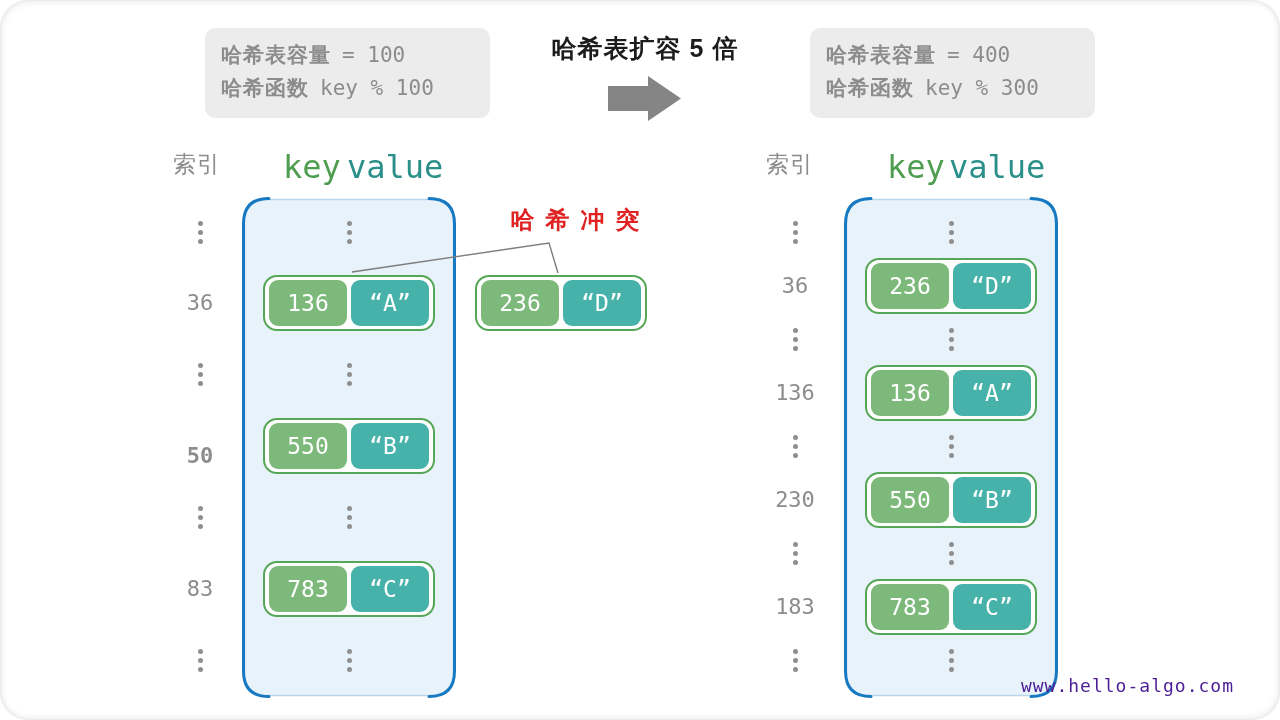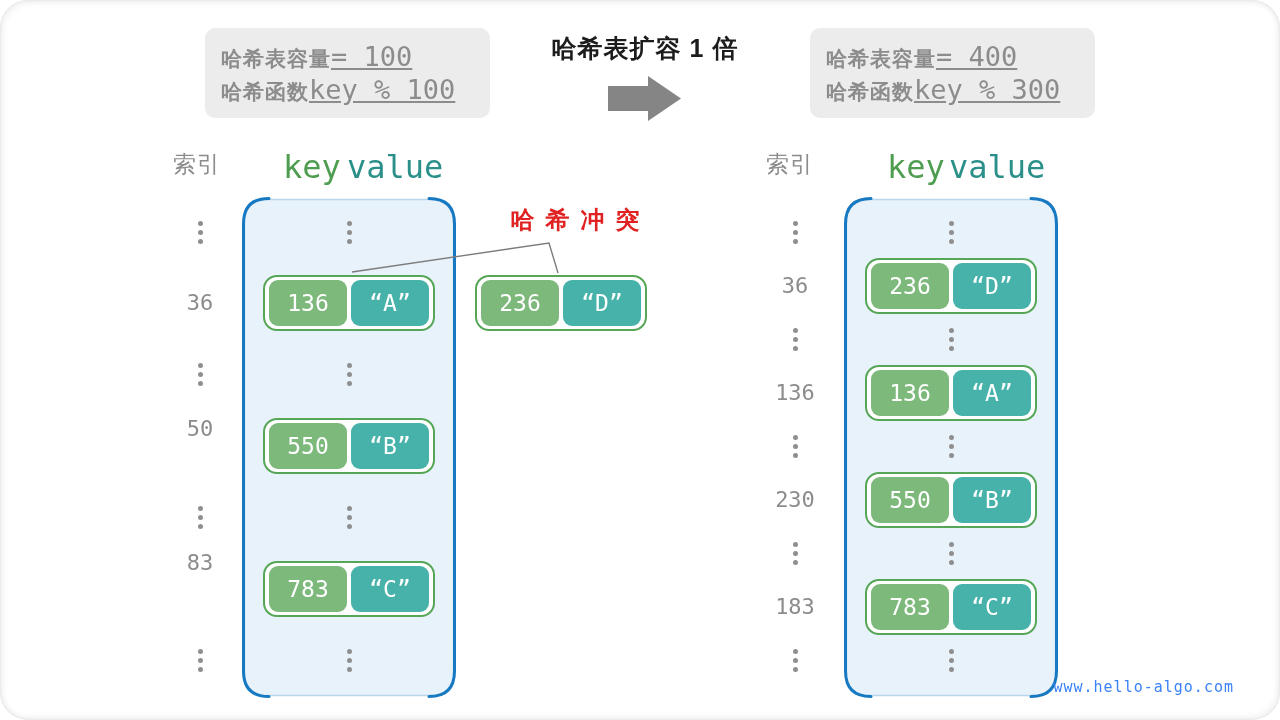--- a/index.html
+++ b/index.html
@@ -11,23 +11,23 @@
   }
   .overlay{position:absolute;left:0;top:0;z-index:1;pointer-events:none;}
   .layer{position:absolute;left:0;top:0;width:100%;height:100%;z-index:2;}
 
   .info-box{
     position:absolute;width:285px;height:90px;border-radius:10px;
     background:var(--info-bg);box-sizing:border-box;padding:13px 0 0 16px;
   }
   .info-box.left{left:205px;top:28px;}
   .info-box.right{left:810px;top:28px;}
-  .info-line{display:flex;align-items:baseline;height:33px;}
+  .info-line{display:flex;align-items:baseline;gap:11px;height:33px;}
   .info-line .cjk{font-weight:bold;font-size:21px;color:var(--gray-text);letter-spacing:1px;}
-  .info-line .mono{font-family:"DejaVu Sans Mono", monospace;font-size:27px;color:var(--gray-text);text-decoration:underline;}
+  .info-line .mono{font-family:"DejaVu Sans Mono", monospace;font-size:21px;color:var(--gray-text);}
 
   .fig-title{
     position:absolute;left:515px;top:32px;width:260px;text-align:center;
     font-size:25px;font-weight:bold;color:#1c1c1c;letter-spacing:1px;z-index:2;
   }
 
   .col-header-cjk{position:absolute;font-size:23px;color:var(--gray-text);z-index:2;letter-spacing:1px;}
   .col-header-mono{position:absolute;font-family:"DejaVu Sans Mono", monospace;font-size:32px;z-index:2;}
   .hdr-key{color:var(--key-text);}
   .hdr-value{color:var(--value-text);}
@@ -51,21 +51,21 @@
 
   .idx{
     position:absolute;width:90px;text-align:center;z-index:2;
     font-family:"DejaVu Sans Mono", monospace;font-size:22px;color:var(--gray-text);
   }
   .dots{position:absolute;display:flex;flex-direction:column;gap:4px;z-index:2;}
   .dots .dot{width:5px;height:5px;border-radius:50%;background:var(--dot-gray);}
 
   .watermark{
     position:absolute;right:46px;bottom:24px;z-index:2;
-    font-family:"DejaVu Sans Mono", monospace;font-size:15px;color:#3b82f6;letter-spacing:1px;
+    font-family:"DejaVu Sans Mono", monospace;font-size:18px;color:#4c1d95;letter-spacing:1px;
   }
 </style>
 </head>
 <body>
 
 <div class="canvas">
 
   <svg class="overlay" width="1280" height="720" viewBox="0 0 1280 720">
 
     <g>
@@ -89,21 +89,21 @@
     <div class="info-line">
       <span class="cjk">哈希表容量</span>
       <span class="mono">= 100</span>
     </div>
     <div class="info-line">
       <span class="cjk">哈希函数</span>
       <span class="mono">key % 100</span>
     </div>
   </div>
 
-  <div class="fig-title">哈希表扩容 1 倍</div>
+  <div class="fig-title">哈希表扩容 5 倍</div>
 
   <div class="info-box right">
     <div class="info-line">
       <span class="cjk">哈希表容量</span>
       <span class="mono">= 400</span>
     </div>
     <div class="info-line">
       <span class="cjk">哈希函数</span>
       <span class="mono">key % 300</span>
     </div>
@@ -138,36 +138,36 @@
       <div class="dots" style="left: 197.5px; top: 363.3px;">
         <div class="dot"></div>
         <div class="dot"></div>
         <div class="dot"></div>
       </div>
       <div class="dots" style="left: 346.5px; top: 363.3px;">
         <div class="dot"></div>
         <div class="dot"></div>
         <div class="dot"></div>
       </div>
-      <div class="idx" style="left: 155px; top: 416px;">50</div>
+      <div class="idx" style="left: 155px; top: 443px; font-weight: bold;">50</div>
       <div class="pair" style="left: 263px; top: 418.2px;">
         <div class="cell key">550</div>
         <div class="cell value">“B”</div>
       </div>
       <div class="dots" style="left: 197.5px; top: 506.1px;">
         <div class="dot"></div>
         <div class="dot"></div>
         <div class="dot"></div>
       </div>
       <div class="dots" style="left: 346.5px; top: 506.1px;">
         <div class="dot"></div>
         <div class="dot"></div>
         <div class="dot"></div>
       </div>
-      <div class="idx" style="left: 155px; top: 550px;">83</div>
+      <div class="idx" style="left: 155px; top: 576px;">83</div>
       <div class="pair" style="left: 263px; top: 561px;">
         <div class="cell key">783</div>
         <div class="cell value">“C”</div>
       </div>
       <div class="dots" style="left: 197.5px; top: 648.9px;">
         <div class="dot"></div>
         <div class="dot"></div>
         <div class="dot"></div>
       </div>
       <div class="dots" style="left: 346.5px; top: 648.9px;">

